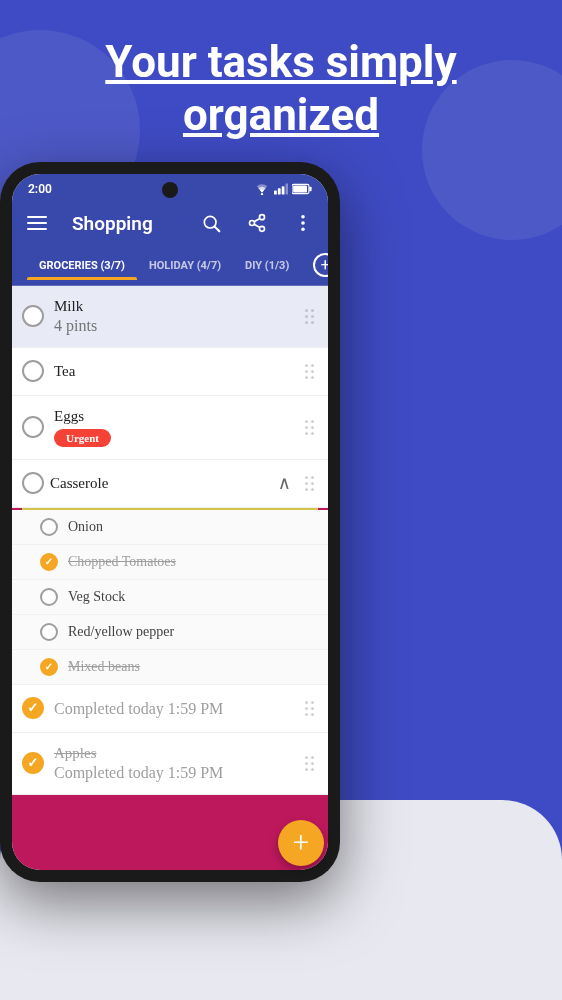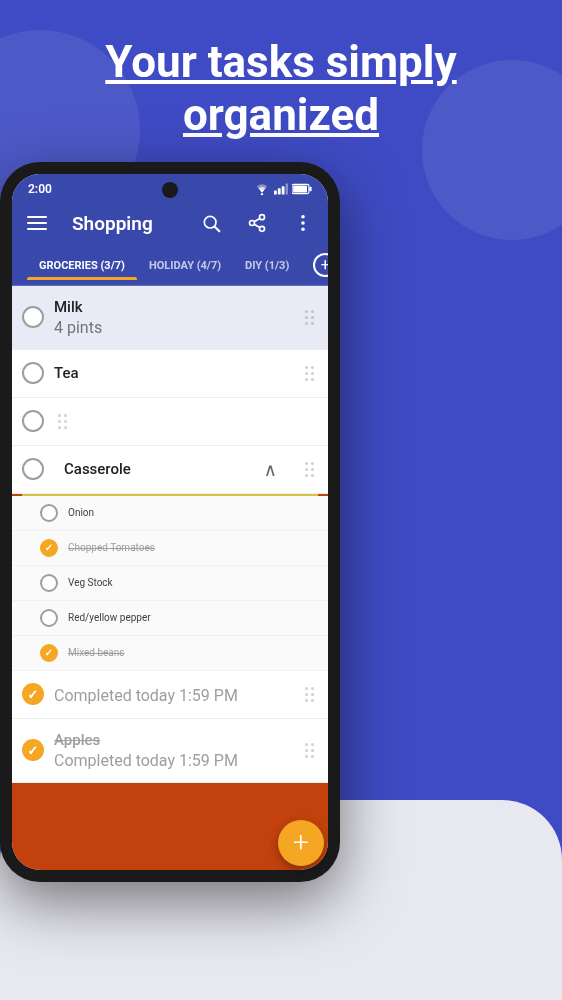--- a/index.html
+++ b/index.html
@@ -188,21 +188,22 @@
       justify-content: center;
       font-size: 16px;
       color: white;
       cursor: pointer;
     }
 
     
     .list-content {
       flex: 1;
       overflow-y: auto;
-      background: #c2410c;
+      background: #be185d;
+      font-family: Liberation Serif, serif;
     }
     .list-item {
       background: white;
       display: flex;
       align-items: center;
       padding: 12px 10px;
       border-bottom: 1px solid #eee;
       gap: 10px;
       position: relative;
     }
@@ -280,21 +281,21 @@
       border-radius: 12px;
       margin-top: 4px;
     }
 
     
     .casserole-header {
       background: white;
       display: flex;
       align-items: center;
       padding: 12px 10px;
-      gap: 20px;
+      gap: 6px;
       border-bottom: 1px solid #eee;
     }
     .expand-btn {
       margin-left: auto;
       font-size: 18px;
       color: #666;
       cursor: pointer;
       padding-right: 4px;
     }
 
@@ -303,21 +304,21 @@
       background: #fafafa;
     }
     .sub-item {
       display: flex;
       align-items: center;
       padding: 8px 10px 8px 28px;
       gap: 10px;
       border-bottom: 1px solid #f0f0f0;
     }
     .sub-item-text {
-      font-size: 10px;
+      font-size: 14px;
       color: #424242;
     }
     .sub-item-text.strikethrough {
       text-decoration: line-through;
       color: #9e9e9e;
     }
     .sub-checkbox {
       width: 18px;
       height: 18px;
       border-radius: 50%;
@@ -511,20 +512,26 @@
               </div>
             <div class="drag-row">
                 <div class="drag-dot"></div>
                 <div class="drag-dot"></div>
               </div>
           </div>
         </div>
 
         <div class="list-item">
           <div class="checkbox-circle"></div>
+          <div class="list-item-text">
+            <div class="list-item-title">Eggs</div>
+            <div>
+              <span class="urgent-badge">Urgent</span>
+            </div>
+          </div>
           <div class="drag-handle">
             <div class="drag-row">
                 <div class="drag-dot"></div>
                 <div class="drag-dot"></div>
               </div>
             <div class="drag-row">
                 <div class="drag-dot"></div>
                 <div class="drag-dot"></div>
               </div>
             <div class="drag-row">

